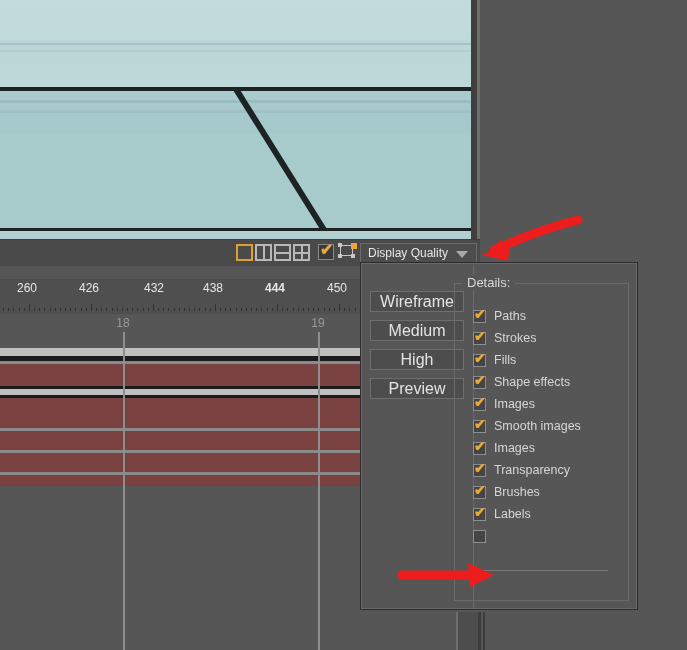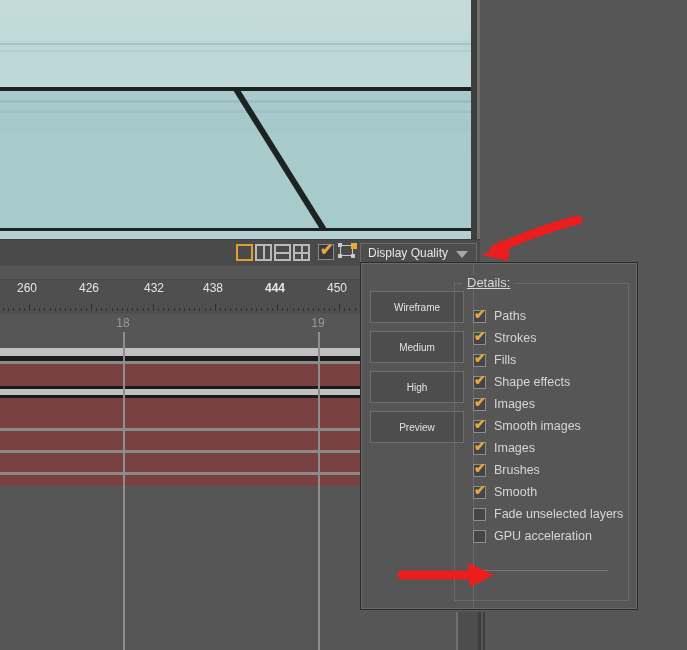--- a/index.html
+++ b/index.html
@@ -286,27 +286,27 @@
     pointer-events: none;
   }
 
   .presets {
     position: absolute;
     left: 9px; top: 28px;
     width: 95px;
   }
   .preset-btn {
     width: 94px;
-    height: 32px;
+    height: 21px;
     margin-bottom: 8px;
     background: #4d4d4d;
     border: 1px solid #6e6e6e;
     box-sizing: border-box;
     color: #e3e3e3;
-    font-size: 10px;
+    font-size: 16px;
     display: flex;
     align-items: center;
     justify-content: center;
   }
   .preset-divider {
     position: absolute;
     left: 112px; top: 2px;
     width: 1px; height: 344px;
     background: #6a6a6a;
   }
@@ -319,21 +319,20 @@
     border: 1px solid #6a6a6a;
     box-sizing: border-box;
   }
   .details-legend {
     position: absolute;
     left: 101px; top: 12px;
     background: #565656;
     padding: 0 5px;
     color: #d8d8d8;
     font-size: 13px;
-    text-decoration: underline;
   }
 
   .chk-list {
     position: absolute;
     left: 112px; top: 42px;
     width: 160px;
     text-align: right;
   }
   .chk-row {
     height: 22px;
@@ -638,33 +637,32 @@
         <div class="chk-row">
           <div class="chk-box on"></div>
           <span class="chk-label">Smooth images</span>
         </div>
         <div class="chk-row">
           <div class="chk-box on"></div>
           <span class="chk-label">Images</span>
         </div>
         <div class="chk-row">
           <div class="chk-box on"></div>
+          <span class="chk-label">Transparency</span>
+        </div>
+        <div class="chk-row">
+          <div class="chk-box on"></div>
           <span class="chk-label">Brushes</span>
         </div>
         <div class="chk-row">
           <div class="chk-box on"></div>
-          <span class="chk-label">Smooth</span>
+          <span class="chk-label">Labels</span>
         </div>
         <div class="chk-row">
           <div class="chk-box"></div>
-          <span class="chk-label">Fade unselected layers</span>
-        </div>
-        <div class="chk-row">
-          <div class="chk-box"></div>
-          <span class="chk-label">GPU acceleration</span>
         </div>
       </div>
     <div class="chk-sep" style="top:307px"></div>
   </div>
 
   <div class="below-bg"></div>
   <div class="bottom-strip"></div>
   <div class="vert-bar-a"></div>
   <div class="vert-bar-b"></div>
   <div class="vert-bar-c"></div>

